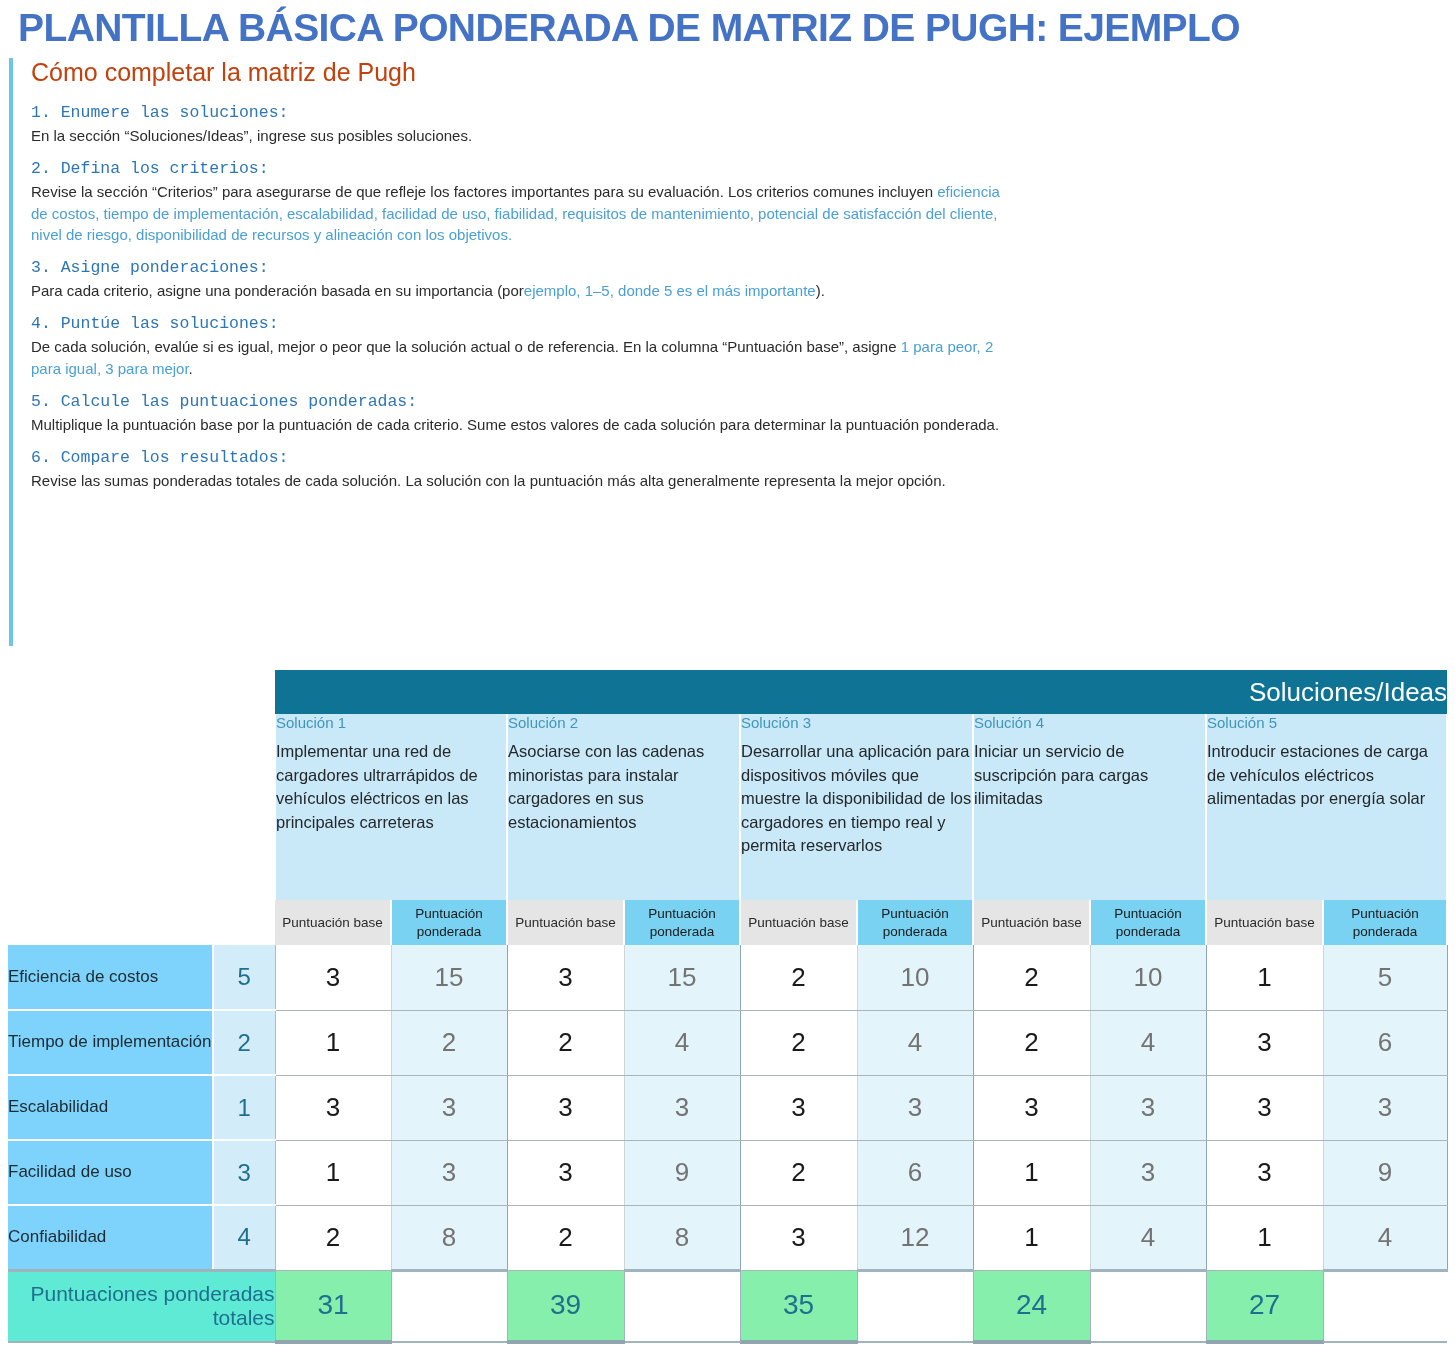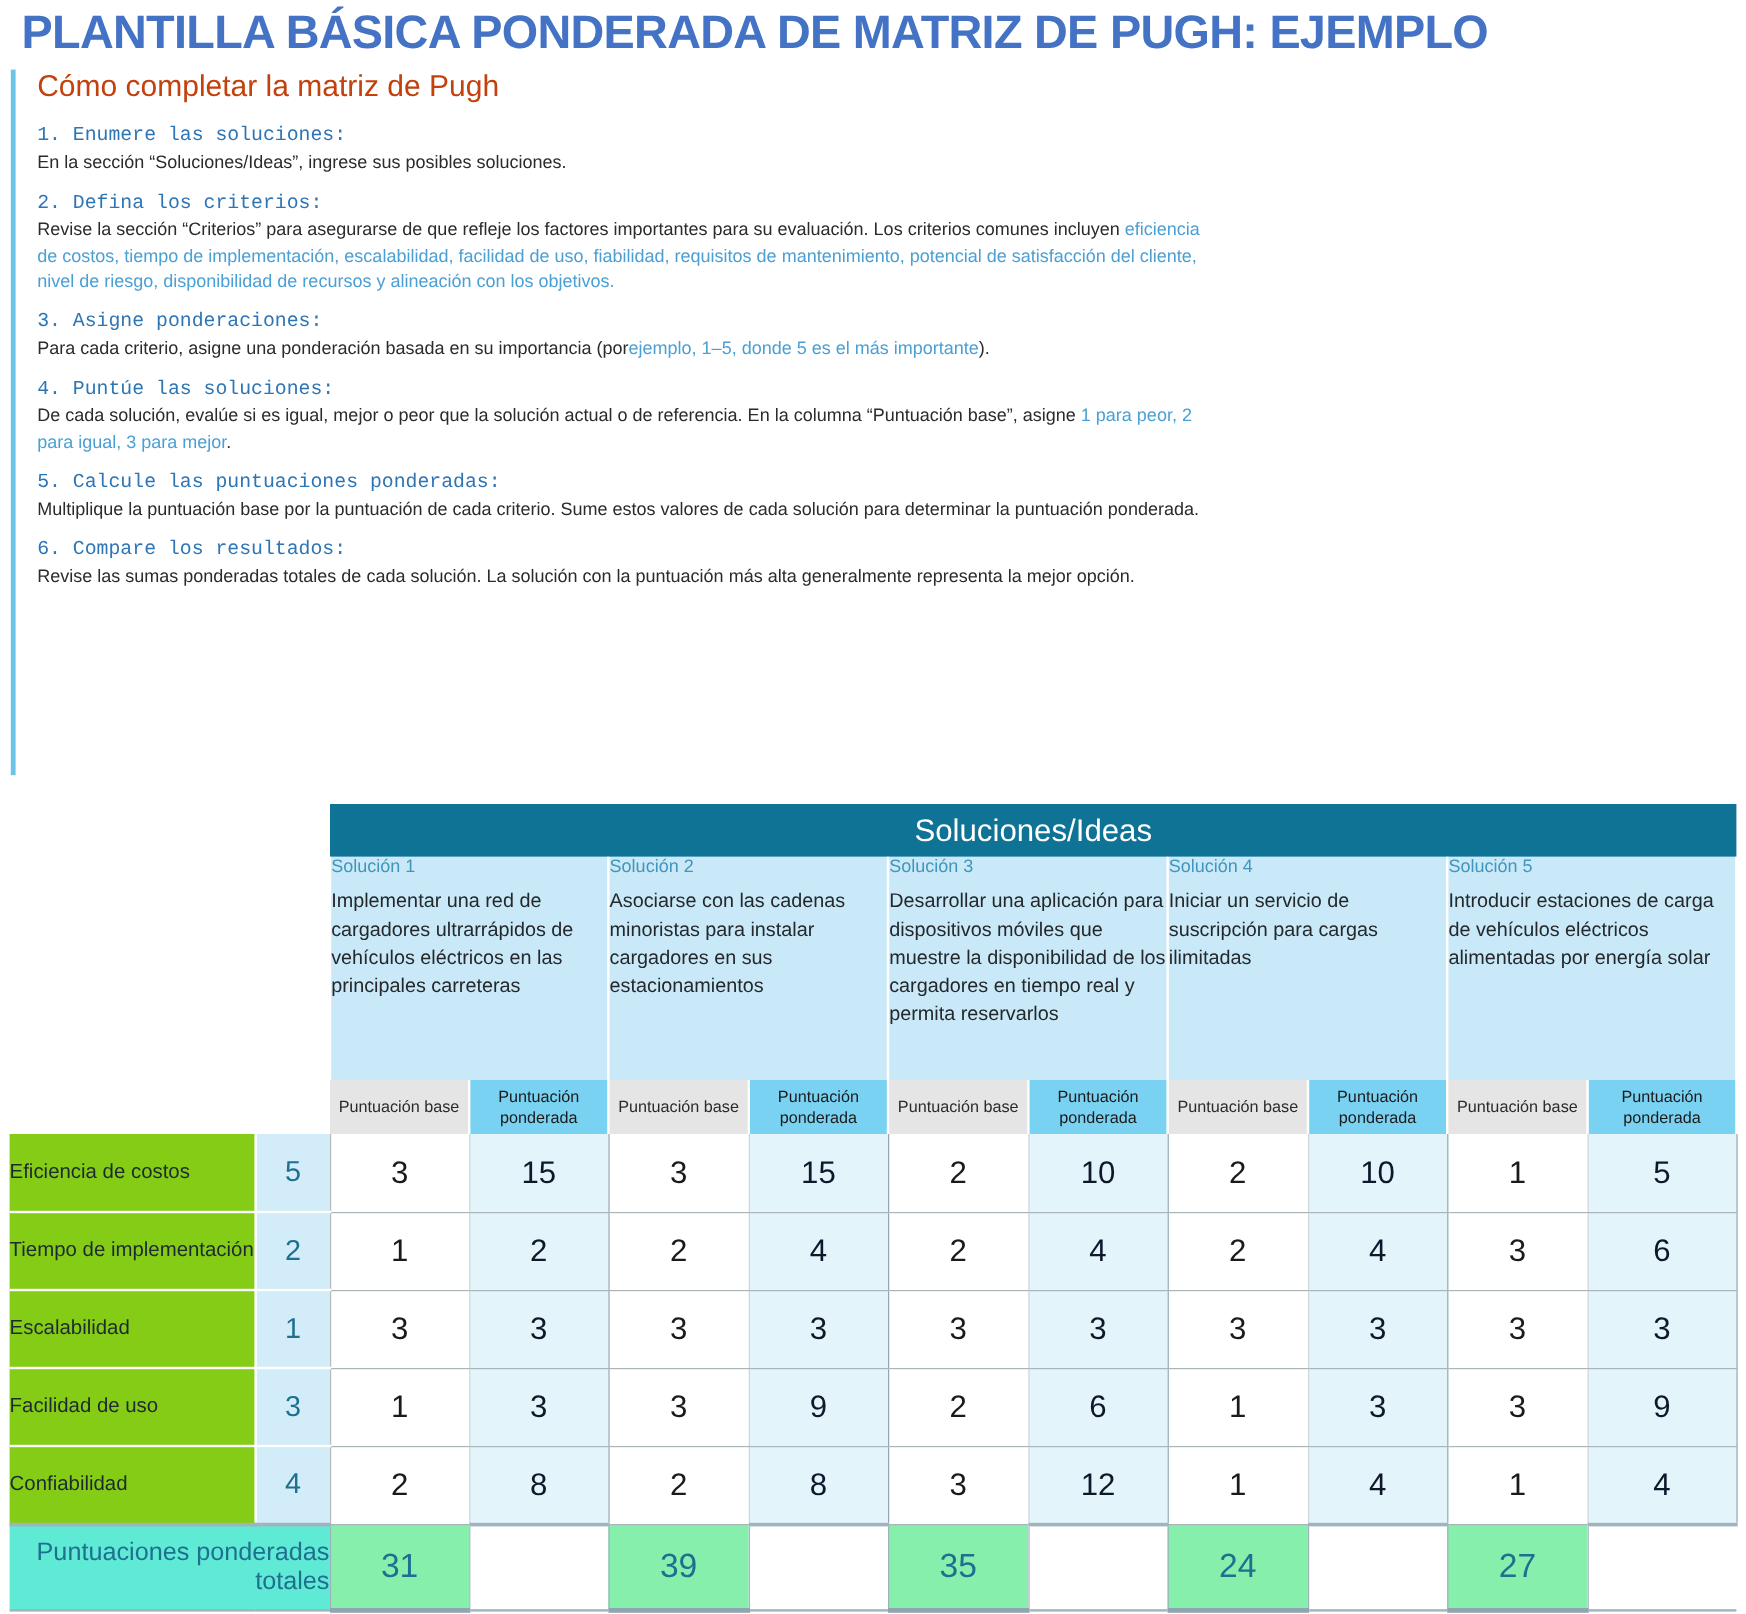--- a/index.html
+++ b/index.html
@@ -68,21 +68,21 @@
     table-layout: fixed;
     font-family: "Liberation Sans", sans-serif;
   }
   .matrix-table td, .matrix-table th { padding: 0; margin: 0; }
 
   .corner-blank { background: #ffffff; border: none; }
 
   .soluciones-head {
     background: #0f7396; color: #ffffff;
     font-size: 26px; font-weight: normal;
-    text-align: center; height: 44px;
+    text-align: right; height: 44px;
     border: none;
     font-family: "Liberation Sans", sans-serif;
   }
 
   .sol-head {
     background: #c9e9f8;
     vertical-align: top;
     padding: 10px 12px 10px 14px;
     border-left: 2px solid #ffffff;
     border-right: 2px solid #ffffff;
@@ -106,21 +106,21 @@
   }
   .sub-weighted {
     background: #79d2f2; color: #1a1a1a;
     font-size: 13.5px; text-align: center; line-height: 1.3;
     height: 45px; vertical-align: middle;
     border-right: 2px solid #ffffff;
     font-family: "Liberation Sans", sans-serif;
   }
 
   .crit-cell {
-    background: #84cc16; color: #1e2a30;
+    background: #7dd3fc; color: #1e2a30;
     font-size: 17px; padding: 8px 12px;
     line-height: 1.33;
     border-bottom: 2px solid #ffffff;
     border-right: 2px solid #ffffff;
     height: 65px;
     font-family: "Liberation Sans", sans-serif;
   }
   .weight-cell {
     background: #d3ecf9; color: #1f6f8f;
     font-size: 24px; text-align: center; vertical-align: middle;
@@ -129,21 +129,21 @@
     font-family: "Liberation Sans", sans-serif;
   }
   .base-cell {
     background: #ffffff; color: #1a1a1a;
     font-size: 26px; text-align: center; vertical-align: middle;
     border-bottom: 1px solid #aab4b9;
     border-right: 1px solid #cfd6da;
     font-family: "Liberation Sans", sans-serif;
   }
   .weighted-cell {
-    background: #e4f4fb; color: #0f172a;
+    background: #e4f4fb; color: #737373;
     font-size: 26px; text-align: center; vertical-align: middle;
     border-bottom: 1px solid #aab4b9;
     border-right: 1px solid #8fa6b0;
     font-family: "Liberation Sans", sans-serif;
   }
 
   
   .totals-row td { height: 72px; }
   .totals-label {
     background: #5eead4; color: #1f6f8f;

